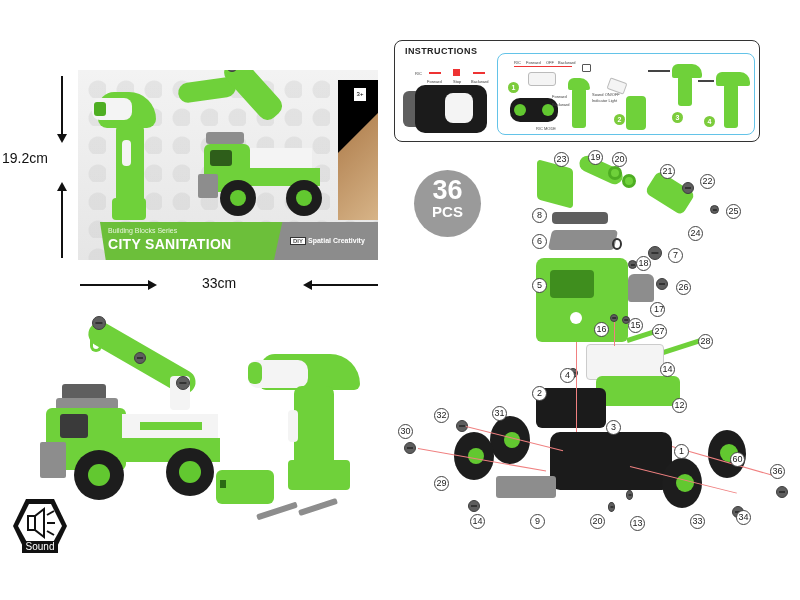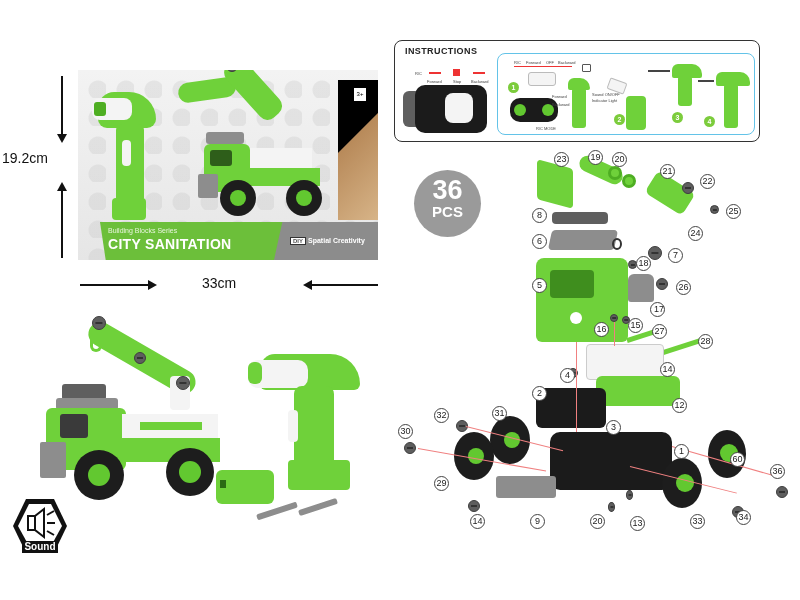--- a/index.html
+++ b/index.html
@@ -53,21 +53,21 @@
   .pcs-num { position: absolute; left: 0; right: 0; top: 6px; font-size: 27px; line-height: 28px; }
   .pcs-lbl { position: absolute; left: 0; right: 0; top: 34px; font-size: 15px; line-height: 16px; }
 
   
   .pn { position: absolute; width: 15px; height: 15px; border: 1px solid #444; border-radius: 50%; background: #fff; font-size: 9px; line-height: 13px; text-align: center; color: #222; }
   .guide { position: absolute; height: 1px; background: #f08080; transform-origin: left center; }
   .vguide { position: absolute; width: 1px; background: #f08080; }
 
   
   .sound { position: absolute; left: 12px; top: 497px; width: 56px; height: 58px; }
-  .sound-label { position: absolute; left: 0; right: 0; bottom: 3px; text-align: center; font-size: 10px; font-weight: bold; color: #fff; }
+  .sound-label { position: absolute; left: 0; right: 0; bottom: 3px; text-align: center; font-size: 10px; font-weight: normal; color: #fff; }
 </style>
 </head>
 <body>
 
 <div class="vline" style="left:61px; top:76px; height:62px;"></div>
 <div class="arrow-down" style="left:57px; top:134px;"></div>
 <div class="abs dim-text" style="left:2px; top:150px;">19.2cm</div>
 <div class="arrow-up" style="left:57px; top:182px;"></div>
 <div class="vline" style="left:61px; top:190px; height:68px;"></div>
 

